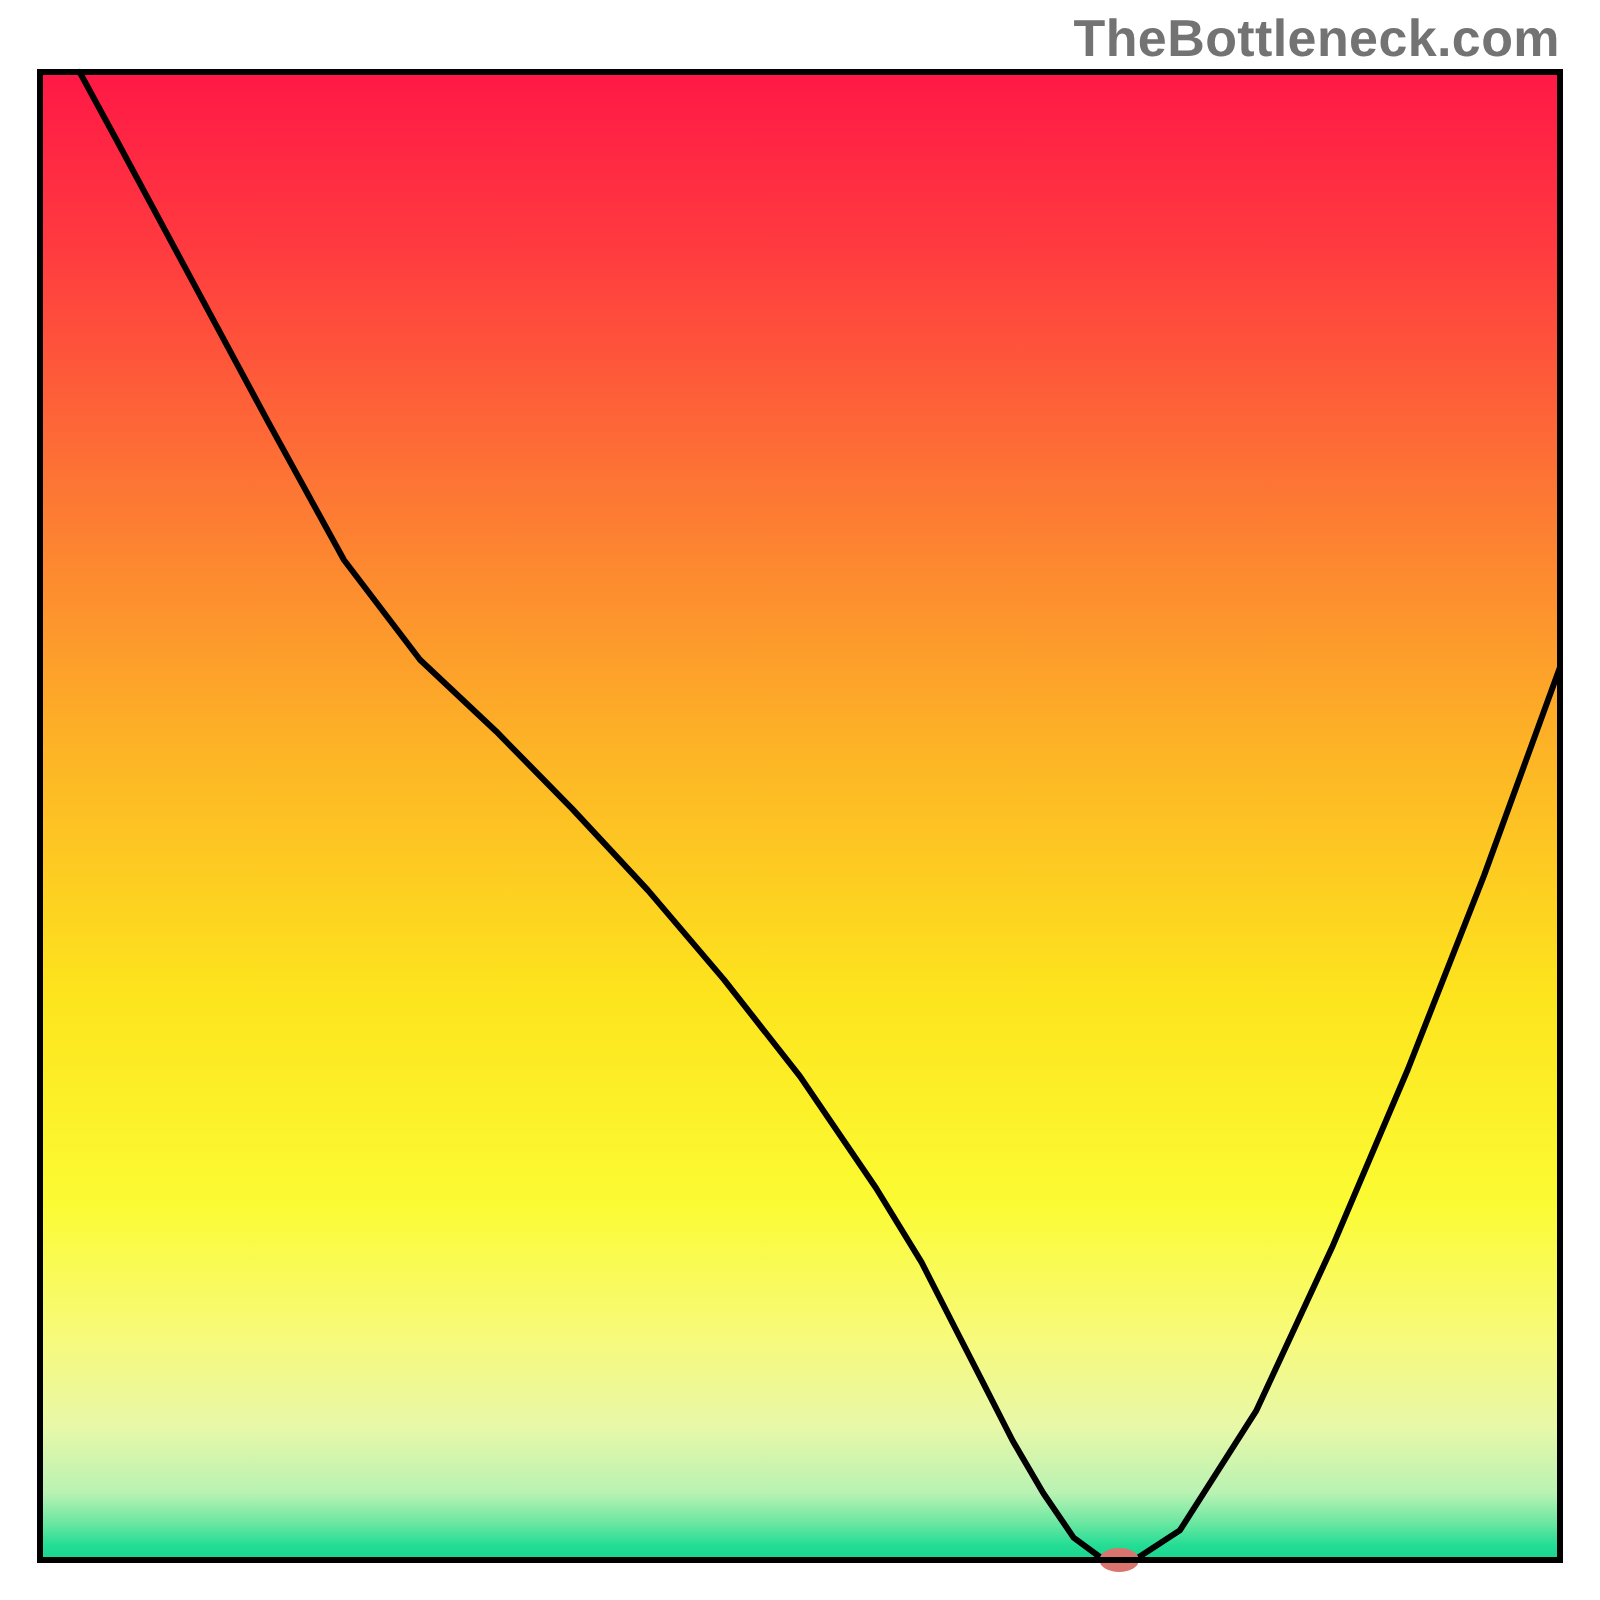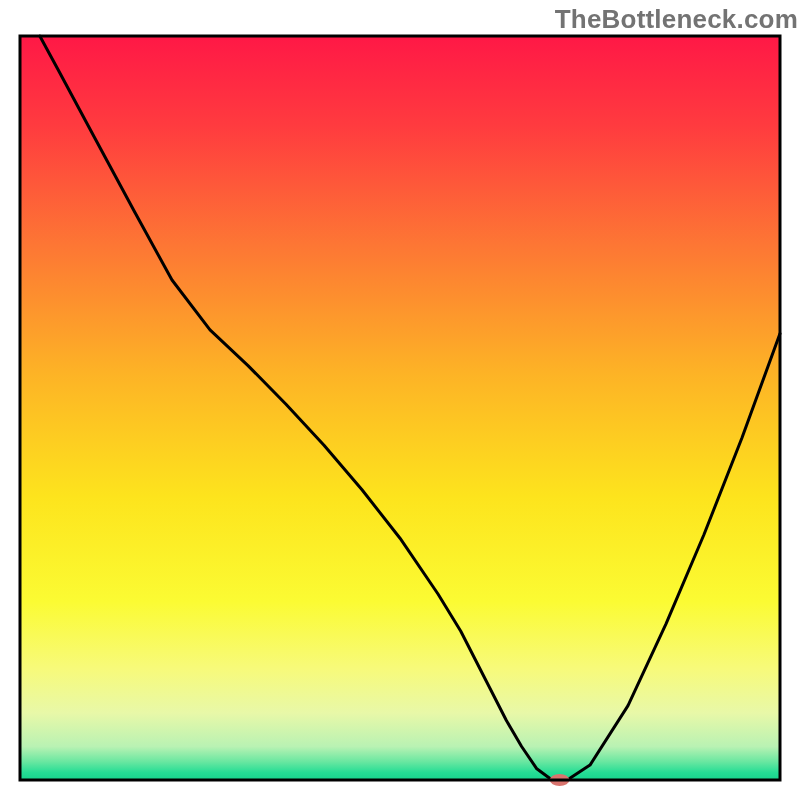--- a/index.html
+++ b/index.html
@@ -11,21 +11,21 @@
     font-family: Arial, Helvetica, sans-serif;
   }
   .chart-container {
     position: relative;
     width: 800px;
     height: 800px;
   }
   .watermark {
     position: absolute;
     top: 4px;
-    right: 2px;
+    right: 20px;
     font-size: 26px;
     font-weight: bold;
     color: #737373;
     letter-spacing: 0.2px;
     z-index: 10;
   }
   svg {
     position: absolute;
     top: 0;
     left: 0;

